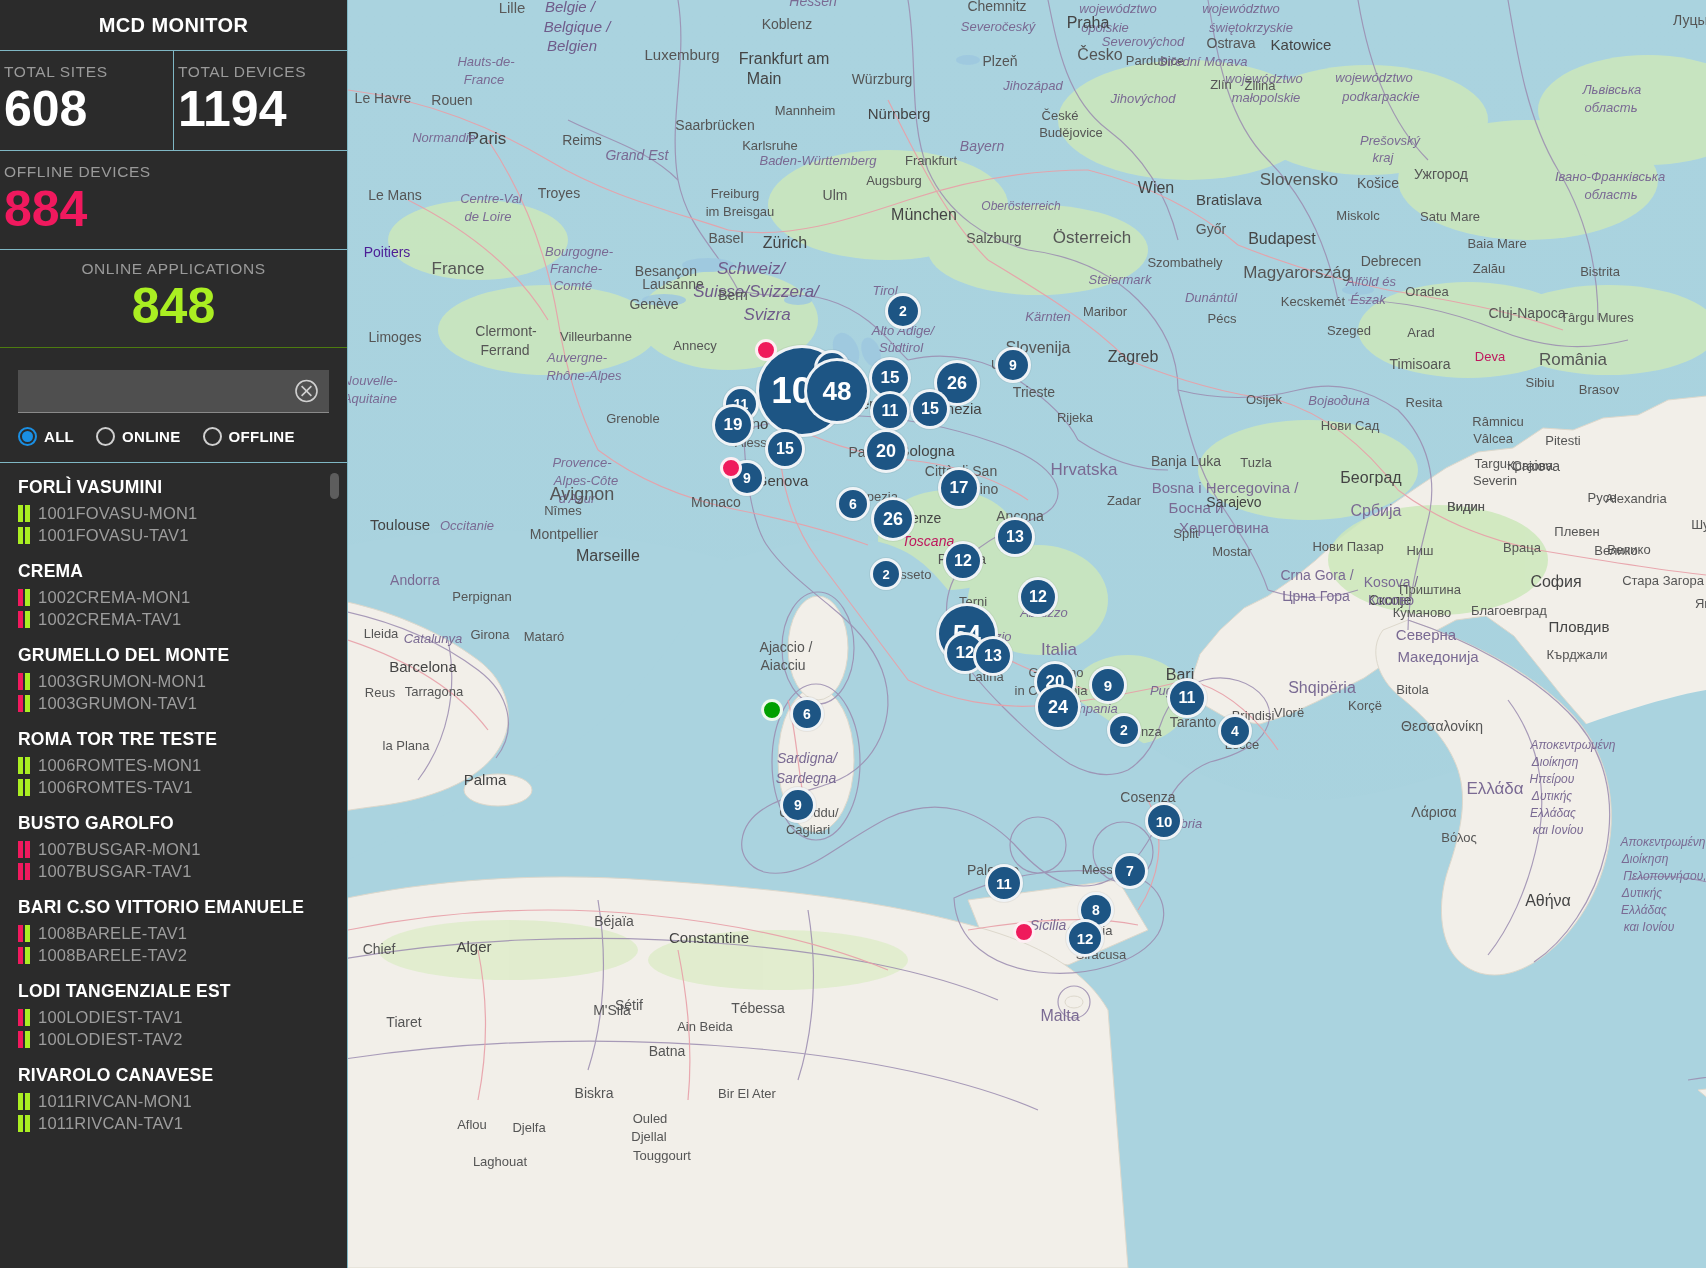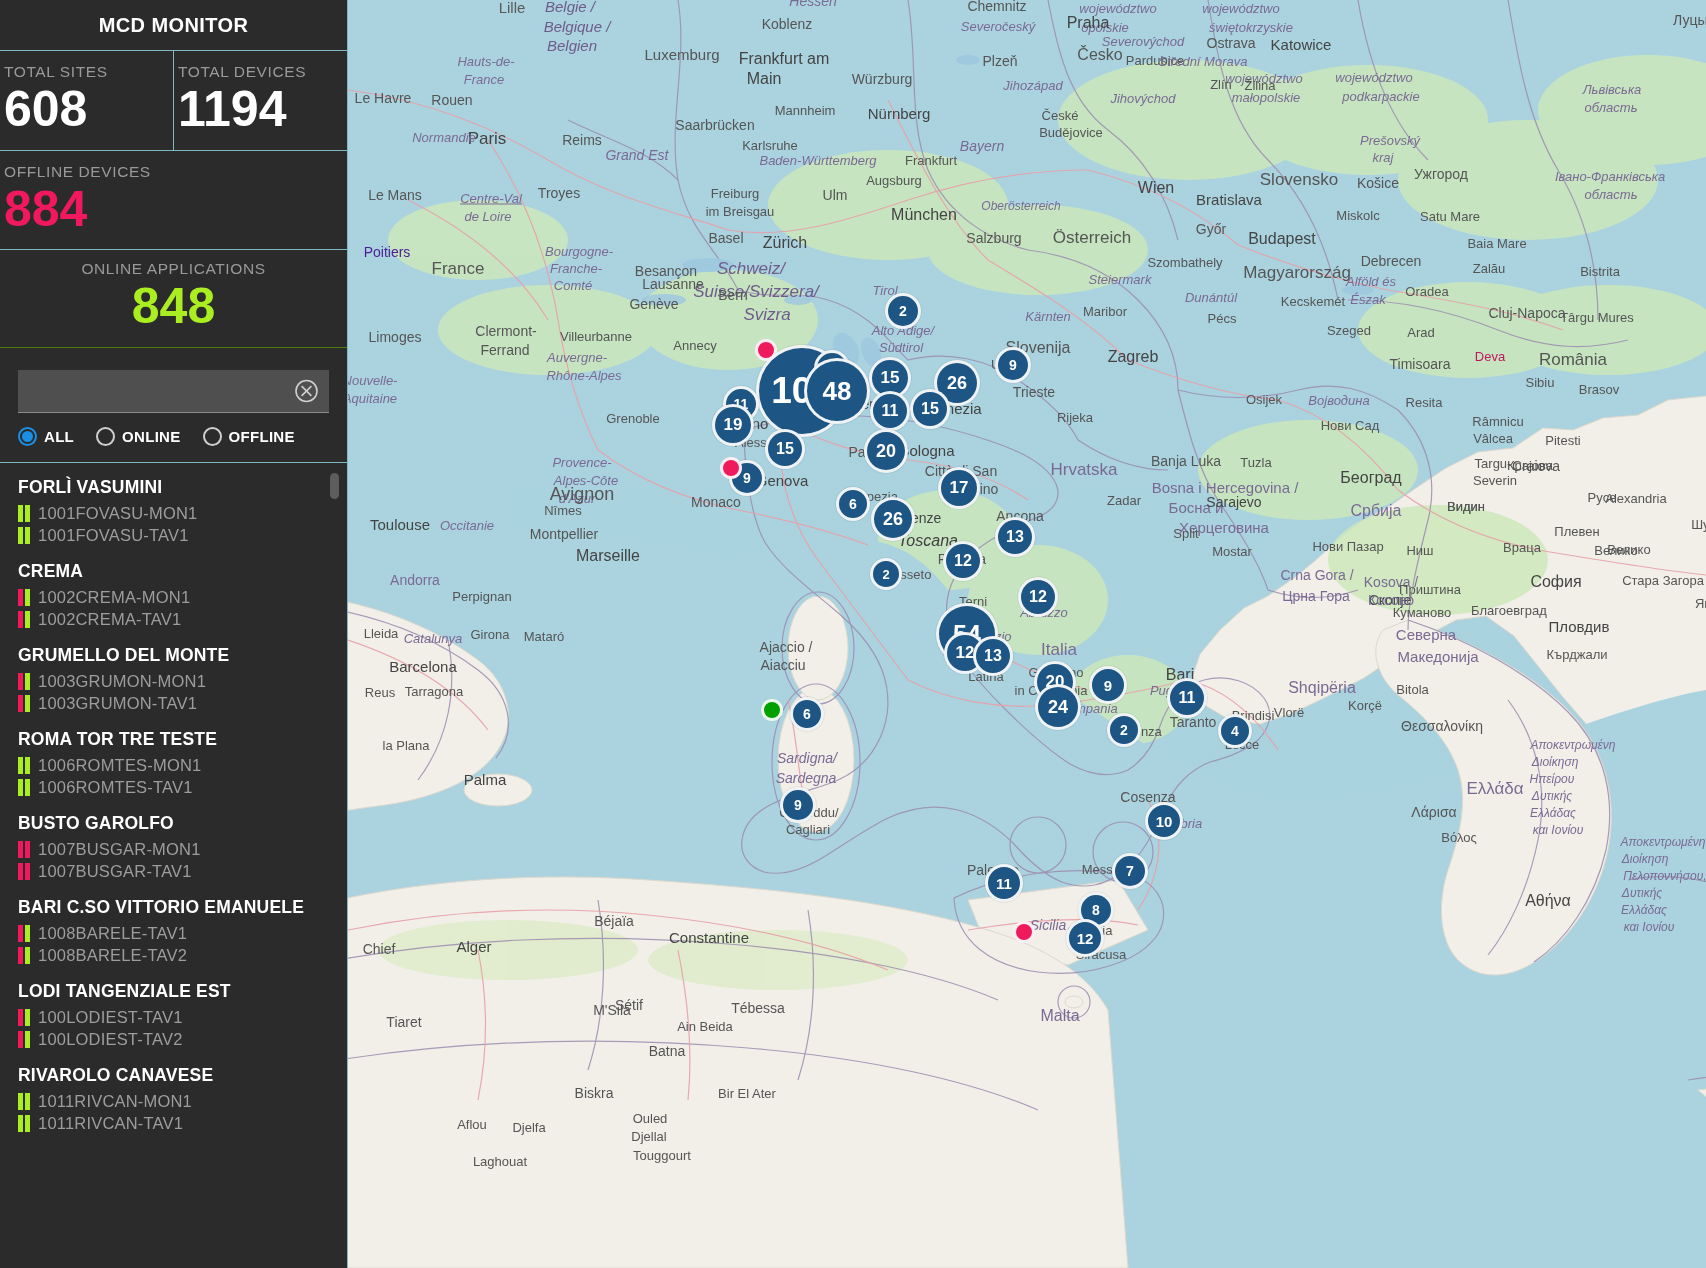--- a/index.html
+++ b/index.html
@@ -520,21 +520,21 @@
         <div class="label" style="left: 470px; top: 160px; font-size: 13px; color: rgb(122, 106, 147); font-style: italic;">Baden-Württemberg</div>
         <div class="label" style="left: 583px; top: 160px; font-size: 13px; color: rgb(85, 85, 85);">Frankfurt</div>
         <div class="label" style="left: 634px; top: 146px; font-size: 14px; color: rgb(122, 106, 147); font-style: italic;">Bayern</div>
         <div class="label" style="left: 96px; top: 137px; font-size: 13px; color: rgb(122, 106, 147); font-style: italic;">Normandie</div>
         <div class="label" style="left: 211px; top: 193px; font-size: 14px; color: rgb(85, 85, 85);">Troyes</div>
         <div class="label" style="left: 387px; top: 193px; font-size: 13px; color: rgb(85, 85, 85);">Freiburg</div>
         <div class="label" style="left: 392px; top: 211px; font-size: 13px; color: rgb(85, 85, 85);">im Breisgau</div>
         <div class="label" style="left: 487px; top: 195px; font-size: 14px; color: rgb(85, 85, 85);">Ulm</div>
         <div class="label" style="left: 546px; top: 180px; font-size: 13px; color: rgb(85, 85, 85);">Augsburg</div>
         <div class="label" style="left: 47px; top: 195px; font-size: 14px; color: rgb(85, 85, 85);">Le Mans</div>
-        <div class="label" style="left: 143px; top: 198px; font-size: 13px; color: rgb(122, 106, 147); font-style: italic; text-decoration: underline;">Centre-Val</div>
+        <div class="label" style="left: 143px; top: 198px; font-size: 13px; color: rgb(122, 106, 147); font-style: italic;">Centre-Val</div>
         <div class="label" style="left: 140px; top: 216px; font-size: 13px; color: rgb(122, 106, 147); font-style: italic;">de Loire</div>
         <div class="label" style="left: 576px; top: 215px; font-size: 16px; color: rgb(68, 68, 68);">München</div>
         <div class="label" style="left: 646px; top: 238px; font-size: 14px; color: rgb(85, 85, 85);">Salzburg</div>
         <div class="label" style="left: 744px; top: 238px; font-size: 17px; color: rgb(85, 85, 85);">Österreich</div>
         <div class="label" style="left: 673px; top: 206px; font-size: 12px; color: rgb(122, 106, 147); font-style: italic;">Oberösterreich</div>
         <div class="label" style="left: 808px; top: 188px; font-size: 16px; color: rgb(68, 68, 68);">Wien</div>
         <div class="label" style="left: 881px; top: 199px; font-size: 15px; color: rgb(68, 68, 68);">Bratislava</div>
         <div class="label" style="left: 39px; top: 252px; font-size: 14px; color: #4c1d95;">Poitiers</div>
         <div class="label" style="left: 110px; top: 269px; font-size: 17px; color: rgb(85, 85, 85);">France</div>
         <div class="label" style="left: 318px; top: 271px; font-size: 14px; color: rgb(85, 85, 85);">Besançon</div>
@@ -578,21 +578,21 @@
         <div class="label" style="left: 629px; top: 489px; font-size: 14px; color: rgb(85, 85, 85);">Marino</div>
         <div class="label" style="left: 736px; top: 470px; font-size: 17px; color: rgb(122, 106, 147);">Hrvatska</div>
         <div class="label" style="left: 838px; top: 461px; font-size: 14px; color: rgb(85, 85, 85);">Banja Luka</div>
         <div class="label" style="left: 908px; top: 462px; font-size: 13px; color: rgb(85, 85, 85);">Tuzla</div>
         <div class="label" style="left: 877px; top: 487px; font-size: 15px; color: rgb(122, 106, 147);">Bosna i Hercegovina /</div>
         <div class="label" style="left: 848px; top: 507px; font-size: 15px; color: rgb(122, 106, 147);">Босна и</div>
         <div class="label" style="left: 876px; top: 527px; font-size: 15px; color: rgb(122, 106, 147);">Херцеговина</div>
         <div class="label" style="left: 1023px; top: 478px; font-size: 16px; color: rgb(68, 68, 68);">Београд</div>
         <div class="label" style="left: 1028px; top: 511px; font-size: 16px; color: rgb(122, 106, 147);">Србија</div>
         <div class="label" style="left: 530px; top: 496px; font-size: 13px; color: rgb(85, 85, 85);">Spezia</div>
-        <div class="label" style="left: 580px; top: 541px; font-size: 16px; color: #404040; font-style: italic;">Toscana</div>
+        <div class="label" style="left: 580px; top: 541px; font-size: 14px; color: #be185d; font-style: italic;">Toscana</div>
         <div class="label" style="left: 570px; top: 518px; font-size: 14px; color: rgb(68, 68, 68);">Firenze</div>
         <div class="label" style="left: 672px; top: 516px; font-size: 14px; color: rgb(85, 85, 85);">Ancona</div>
         <div class="label" style="left: 614px; top: 559px; font-size: 14px; color: rgb(85, 85, 85);">Perugia</div>
         <div class="label" style="left: 557px; top: 574px; font-size: 13px; color: rgb(85, 85, 85);">Grosseto</div>
         <div class="label" style="left: 625px; top: 601px; font-size: 13px; color: rgb(85, 85, 85);">Terni</div>
         <div class="label" style="left: 696px; top: 612px; font-size: 13px; color: rgb(122, 106, 147); font-style: italic;">Abruzzo</div>
         <div class="label" style="left: 711px; top: 650px; font-size: 17px; color: rgb(122, 106, 147);">Italia</div>
         <div class="label" style="left: 638px; top: 676px; font-size: 13px; color: rgb(85, 85, 85);">Latina</div>
         <div class="label" style="left: 708px; top: 672px; font-size: 13px; color: rgb(85, 85, 85);">Giugliano</div>
         <div class="label" style="left: 703px; top: 690px; font-size: 13px; color: rgb(85, 85, 85);">in Campania</div>

